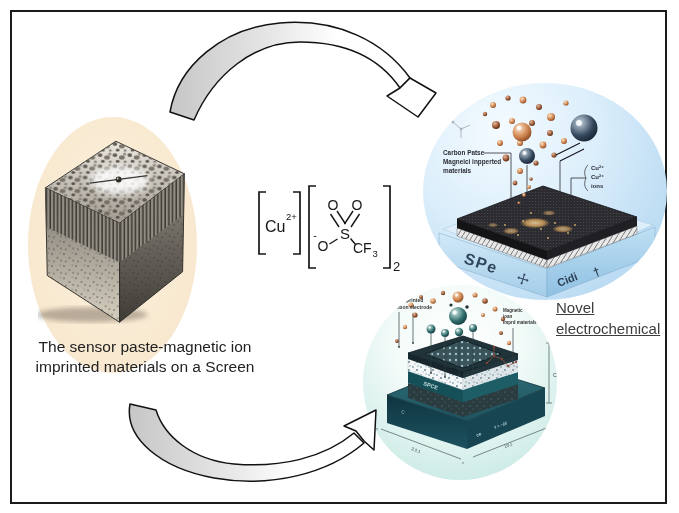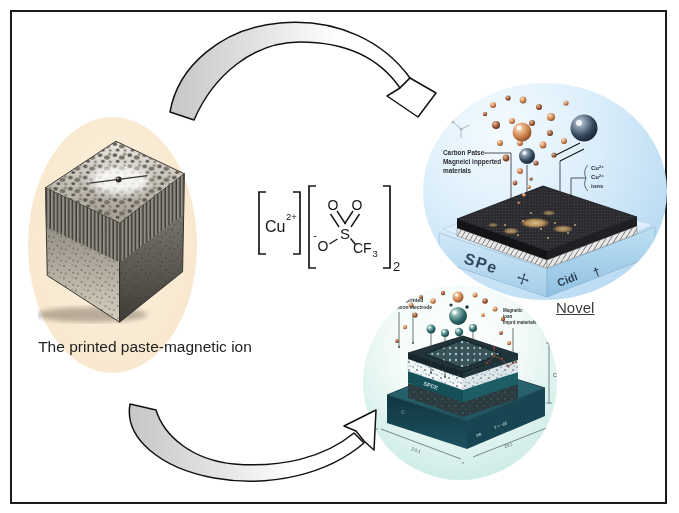--- a/index.html
+++ b/index.html
@@ -86,21 +86,22 @@
       <polygon points="9,104 88,142 88,206 10,156" fill="url(#speck)" opacity=".85"></polygon>
     </g>
     <g>
       <polygon points="88,100 158,47 156,152 88,206" fill="url(#rightG)" stroke="#2e2b27" stroke-width="1"></polygon>
       <polygon points="88,100 158,47 157.5,90 88,142" fill="url(#stripesV)" opacity=".95"></polygon>
       <polygon points="88,142 157.5,90 156,152 88,206" fill="url(#speck)" opacity=".85"></polygon>
     </g>
   </svg>
 
   <div class="abs caption-left">
-    <div>The printed paste-magnetic ion</div>
+    <div>The sensor paste-magnetic ion</div>
+    <div>imprinted materials on a Screen</div>
   </div>
 
   <svg class="abs formula" viewBox="0 0 150 95">
     <g stroke="#161616" stroke-width="1.7" fill="none">
       <path d="M13,12 H6 V74 H13"></path>
       <path d="M40,12 H47 V74 H40"></path>
       <path d="M63,6 H56 V88 H63"></path>
       <path d="M130,6 H137 V88 H130"></path>
     </g>
     <g fill="#161616">
@@ -432,20 +433,21 @@
         <text x="13" y="147">*</text>
           <text x="99" y="181">*</text>
           <text x="187" y="140">*</text>
           <text x="183" y="55">*</text>
       </g>
     </svg>
   </div>
 
   <div class="abs caption-right">
     <div>Novel</div>
+    <div>electrochemical</div>
   </div>
 
   <svg class="abs arrow arrow-top" viewBox="0 0 292 112">
     <defs>
       <linearGradient id="agrad1" x1="0" y1="0" x2="1" y2="0">
         <stop offset="0" stop-color="#c6c6c6"></stop>
           <stop offset=".45" stop-color="#e9e9e9"></stop>
           <stop offset=".7" stop-color="#ffffff"></stop>
       </linearGradient>
     </defs>

